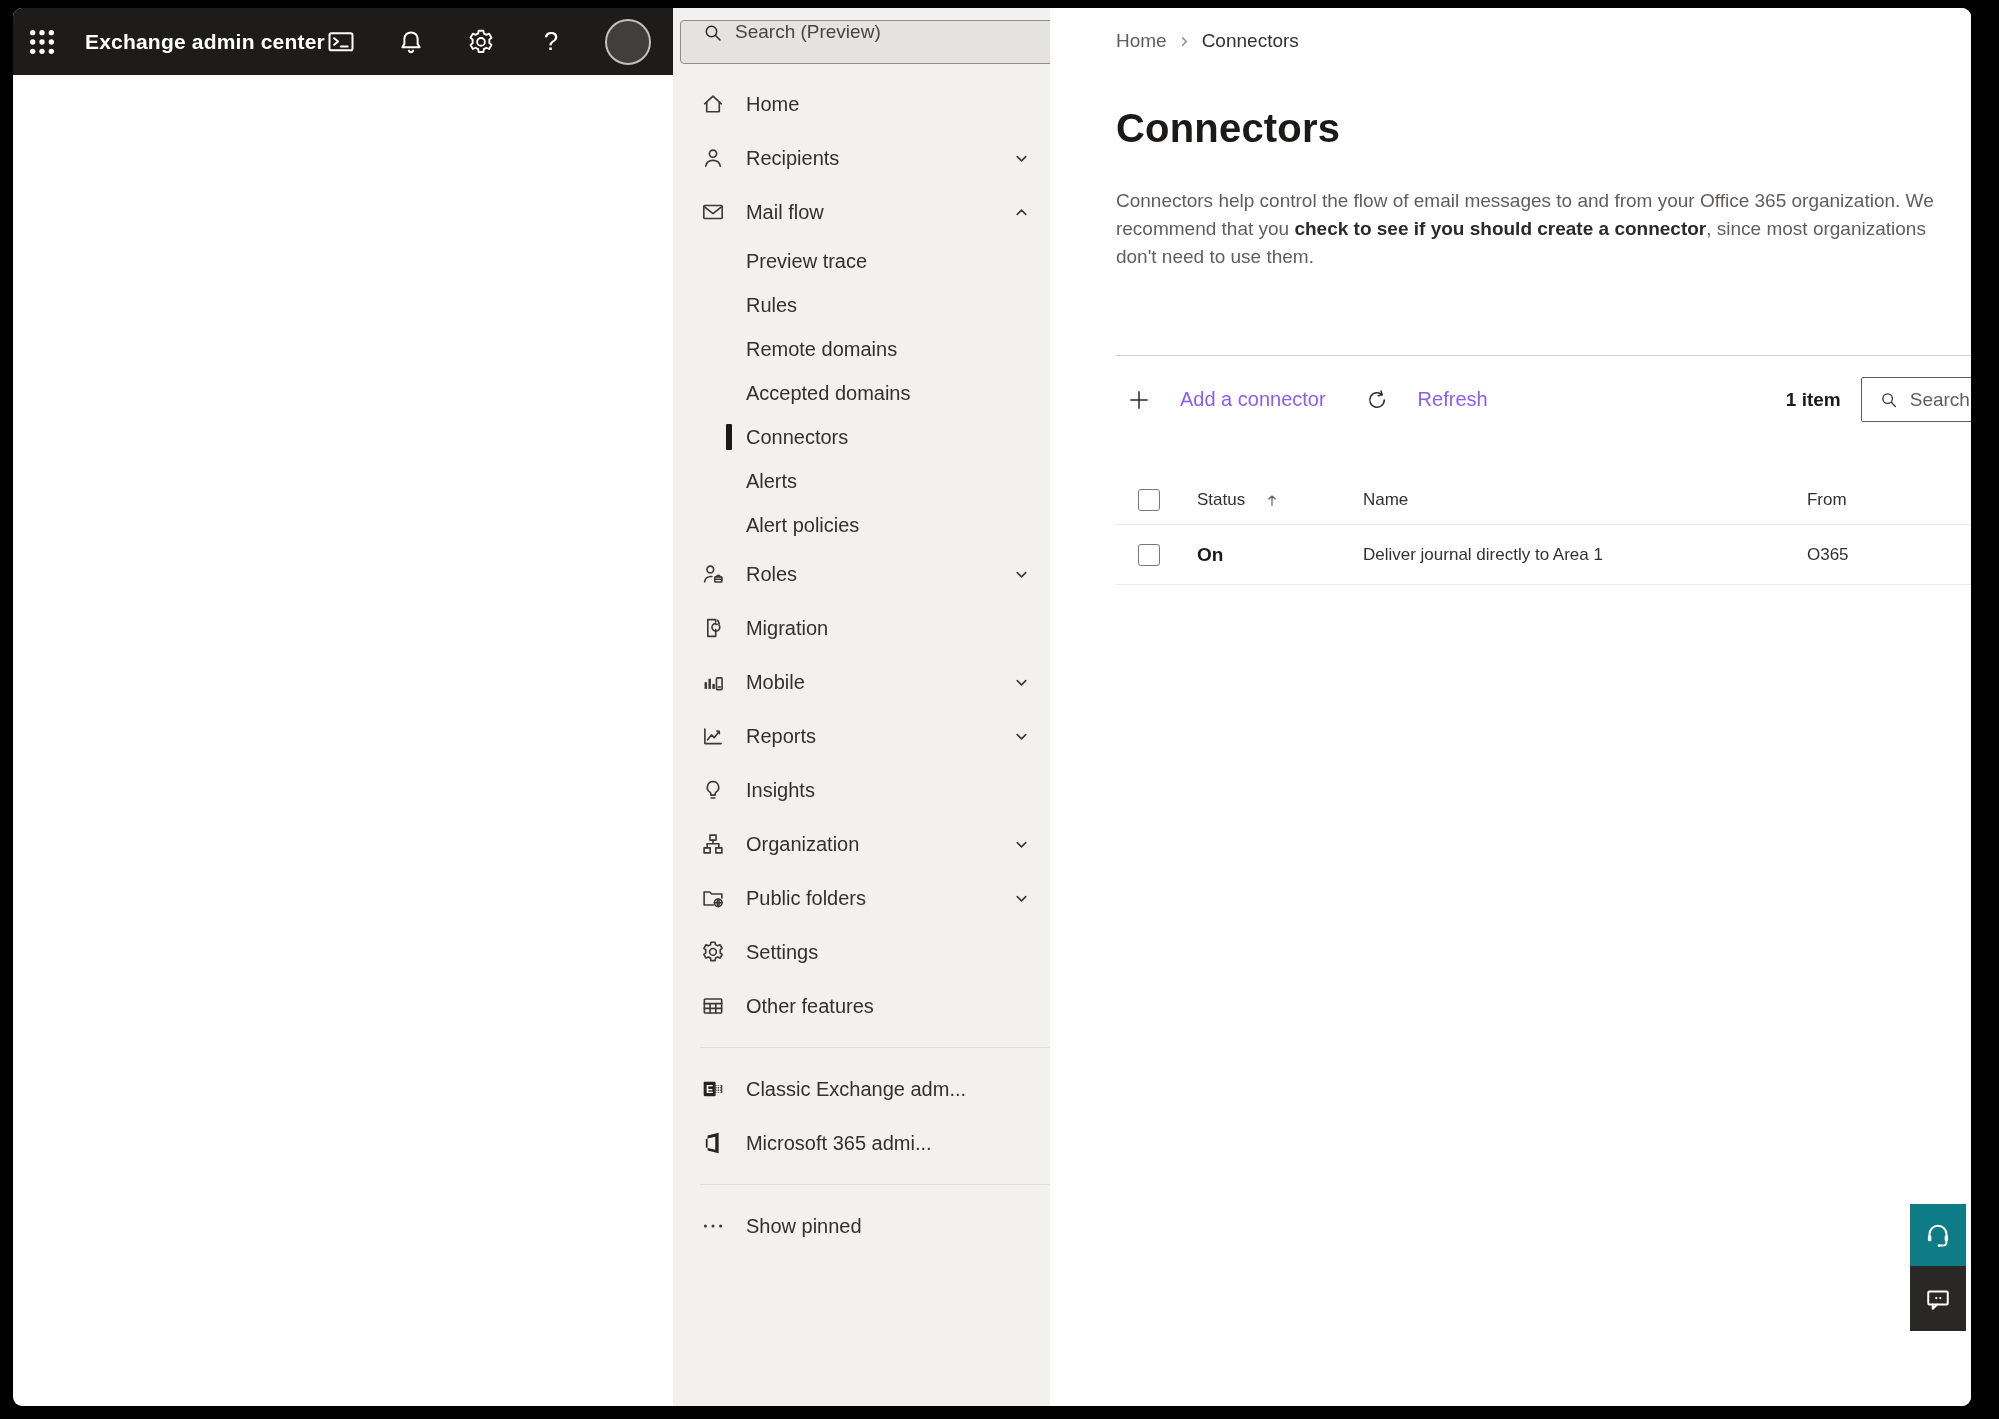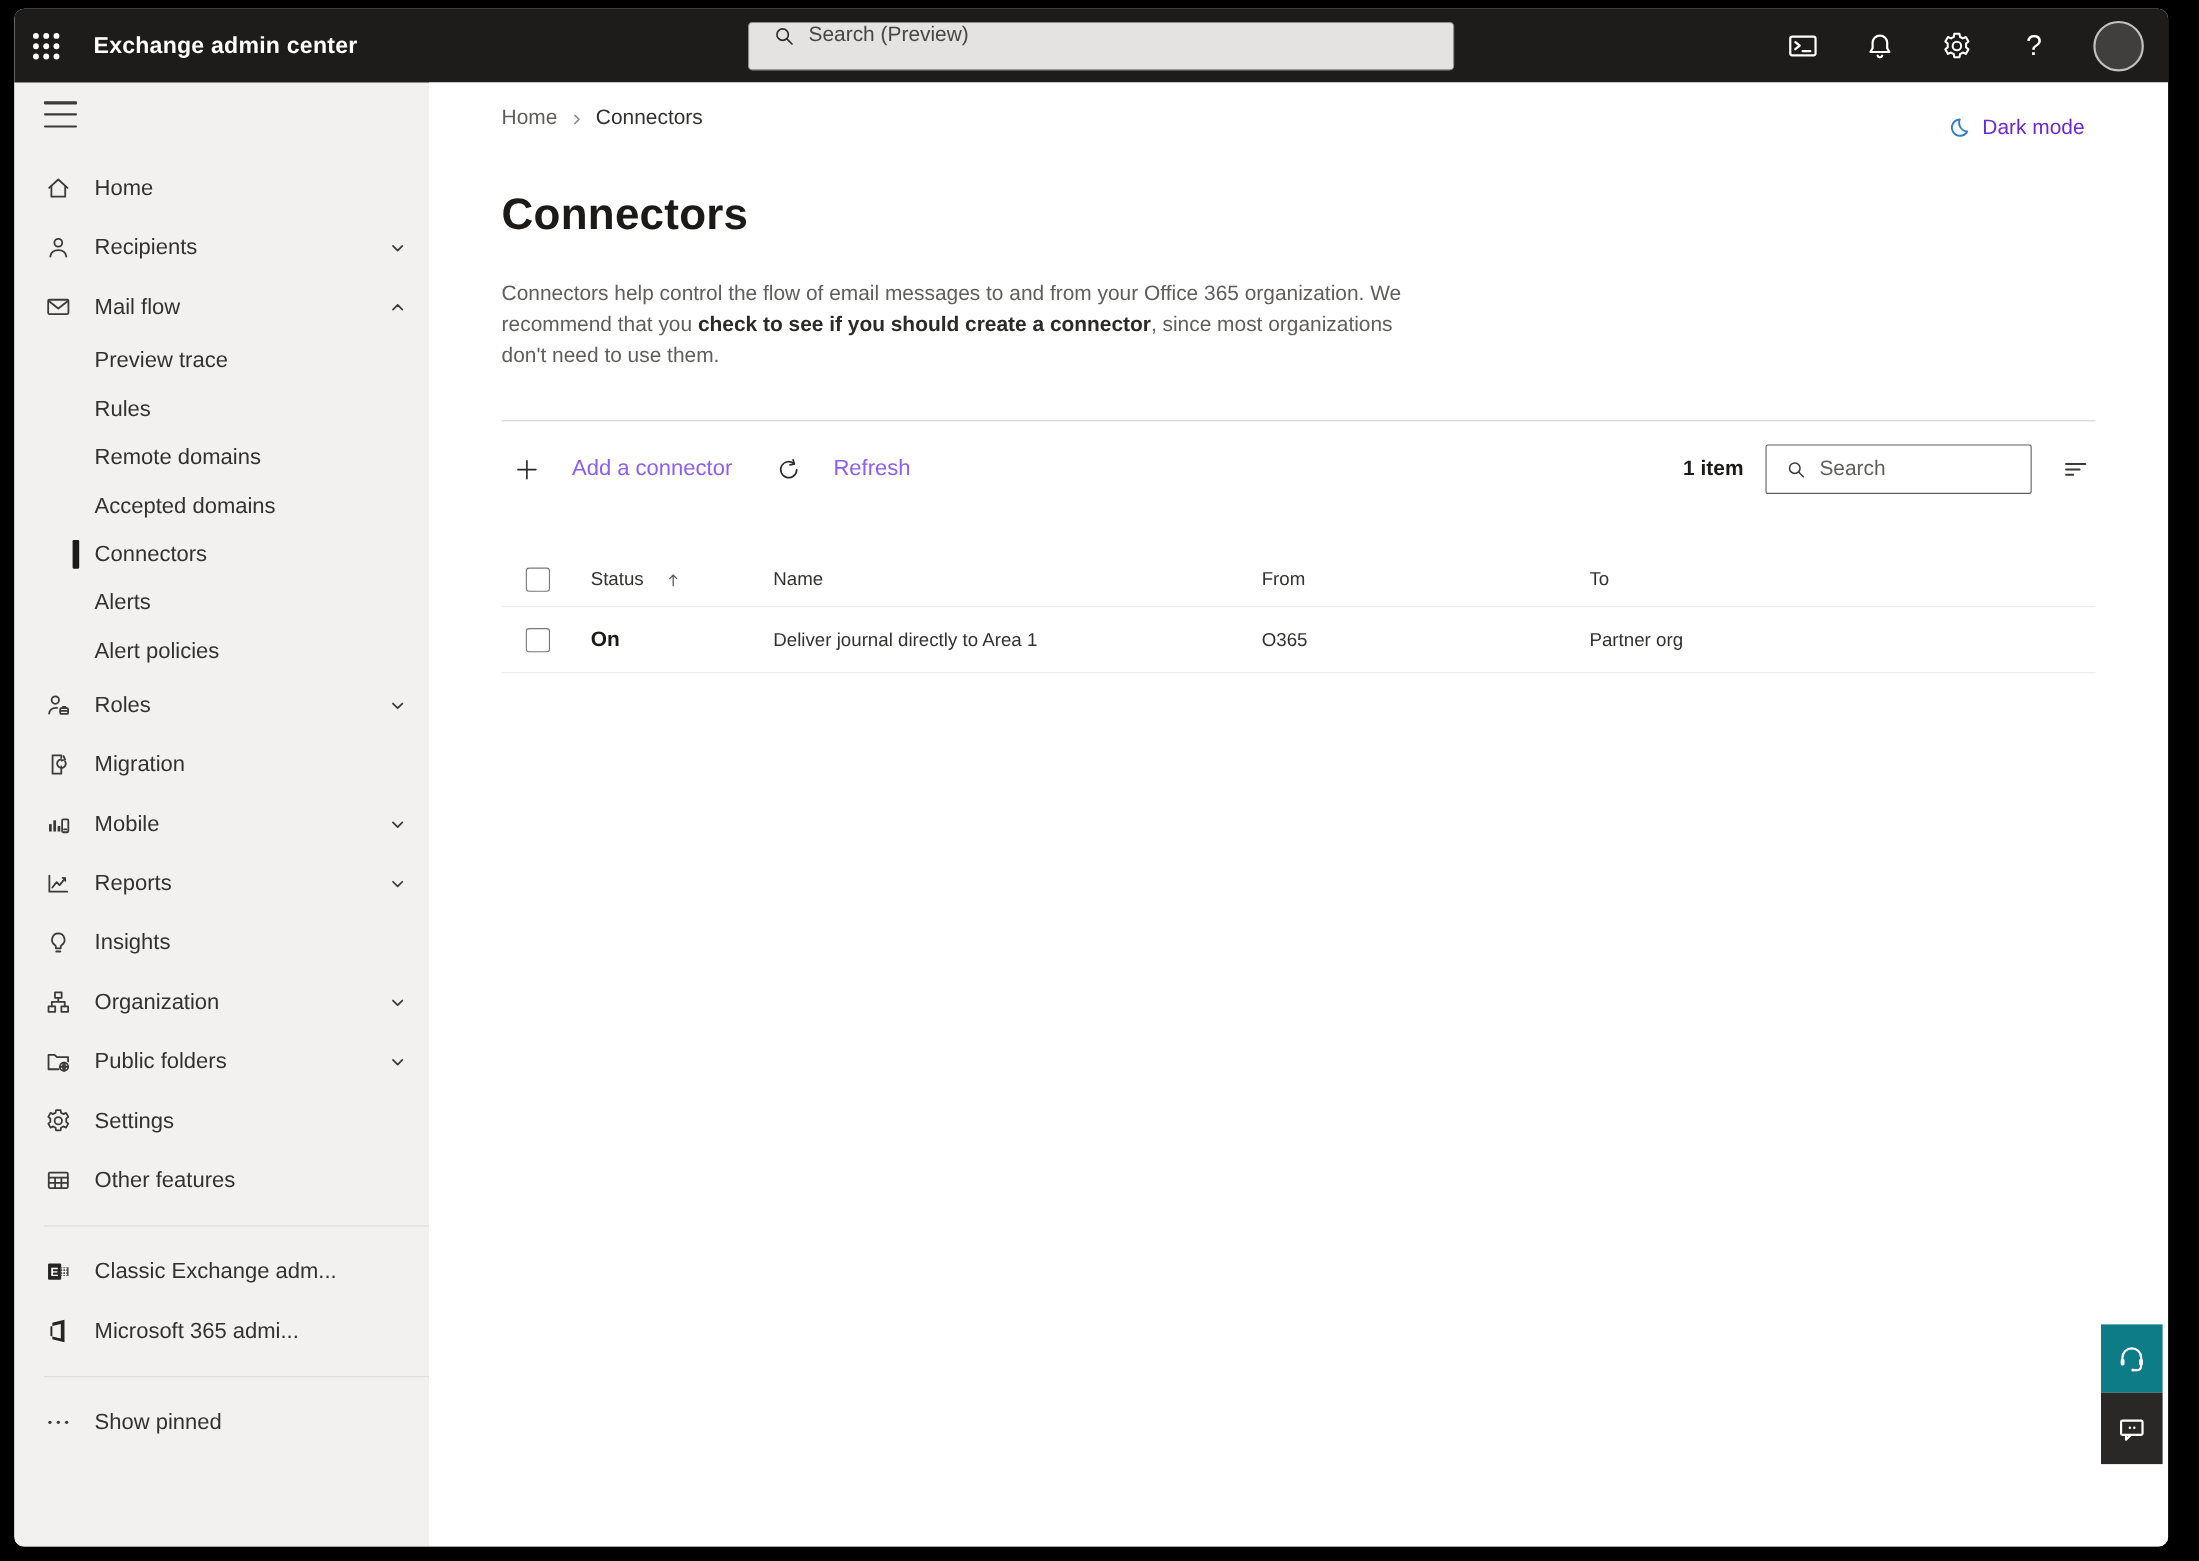--- a/index.html
+++ b/index.html
@@ -1,17 +1,17 @@
 <!DOCTYPE html>
 <html><head>
 <meta charset="utf-8">
 <style>
   * { margin:0; padding:0; box-sizing:border-box; }
   html,body { width:1999px; height:1419px; background:#000; font-family:"Liberation Sans","DejaVu Sans",sans-serif; color:#323130; }
-  .window { position:absolute; left:13px; top:8px; width:1958px; height:1398px; background:#fff; border-radius:9px; overflow:hidden; display:flex; flex-direction:column; }
+  .window { position:absolute; left:13px; top:8px; width:1958px; height:1398px; background:#fff; border-radius:9px; overflow:hidden; display:flex; flex-direction:row; }
 
   
   .topbar { height:67px; background:#1d1c1b; display:flex; align-items:center; flex:none; position:relative; }
   .waffle-btn { width:58px; height:67px; display:flex; align-items:center; justify-content:center; cursor:pointer; }
   .app-title { color:#fff; font-size:21px; font-weight:700; letter-spacing:.2px; margin-left:14px; }
   .top-search { position:absolute; left:667px; top:12px; width:642px; height:44px; background:#e4e3e1; border-radius:4px; display:flex; align-items:flex-start; padding:0 12px; border:1px solid #8f8d8b; }
   .top-search svg { flex:none; margin:0 10px 0 8px; }
   .top-search input { border:none; outline:none; background:transparent; font-size:19px; color:#3b3a39; width:100%; font-family:inherit; }
   .top-search input::placeholder { color:#484644; opacity:1; }
   .top-icons { margin-left:auto; display:flex; align-items:center; gap:38px; padding-right:22px; }
@@ -35,21 +35,21 @@
   .logo-icn { width:26px; height:26px; flex:none; margin-right:20px; }
 
   
   .main { flex:1; background:#fff; padding:22px 66px 0 66px; position:relative; min-width:0; }
   .main-top { display:flex; align-items:flex-start; justify-content:space-between; margin-bottom:44px; }
   .breadcrumb { display:flex; align-items:center; gap:10px; font-size:19px; }
   .crumb-home { color:#605e5c; cursor:pointer; }
   .crumb-cur { color:#323130; }
   .darkmode { display:flex; align-items:center; gap:10px; font-size:19px; color:#6d28d9; cursor:pointer; margin-top:8px; margin-right:10px; }
   .page-title { font-size:40px; font-weight:700; color:#1b1a19; letter-spacing:.2px; margin-bottom:36px; }
-  .page-desc { font-size:19px; line-height:28px; color:#605e5c; max-width:845px; margin-bottom:44px; }
+  .page-desc { font-size:19px; line-height:28px; color:#605e5c; max-width:845px; margin-bottom:84px; }
   .desc-link { color:#2b2a29; font-weight:600; cursor:pointer; }
 
   .toolbar { border-top:1px solid #d2d0ce; padding:14px 0 0 0; display:flex; align-items:center; height:74px; }
   .tool-btn { display:flex; align-items:center; gap:28px; font-size:20px; color:#8b5cf6; cursor:pointer; padding:8px 10px; }
   .tool-btn + .tool-btn { margin-left:18px; }
   .item-count { margin-left:auto; font-size:19px; font-weight:700; color:#1b1a19; margin-right:20px; }
   .list-search { width:242px; height:45px; border:1px solid #605e5c; border-radius:2px; display:flex; align-items:center; padding:0 10px; background:#fff;justify-content:flex-end; }
   .list-search svg { flex:none; margin:0 10px 0 6px; }
   .list-search input { border:none; outline:none; font-size:19px; color:#323130; width:100%; font-family:inherit; background:transparent; }
   .list-search input::placeholder { color:#605e5c; opacity:1; }

